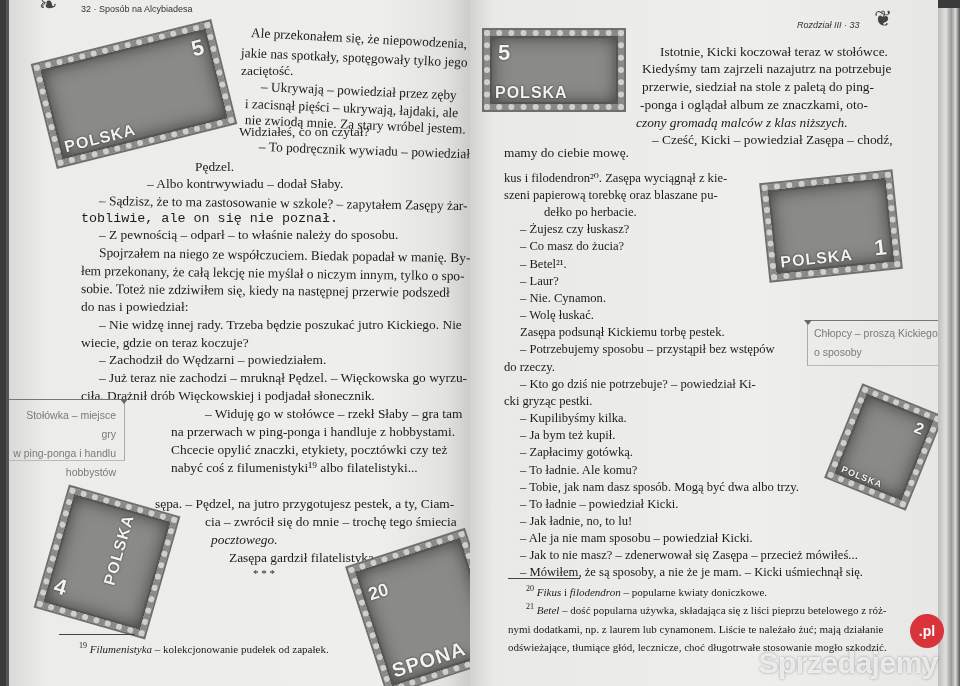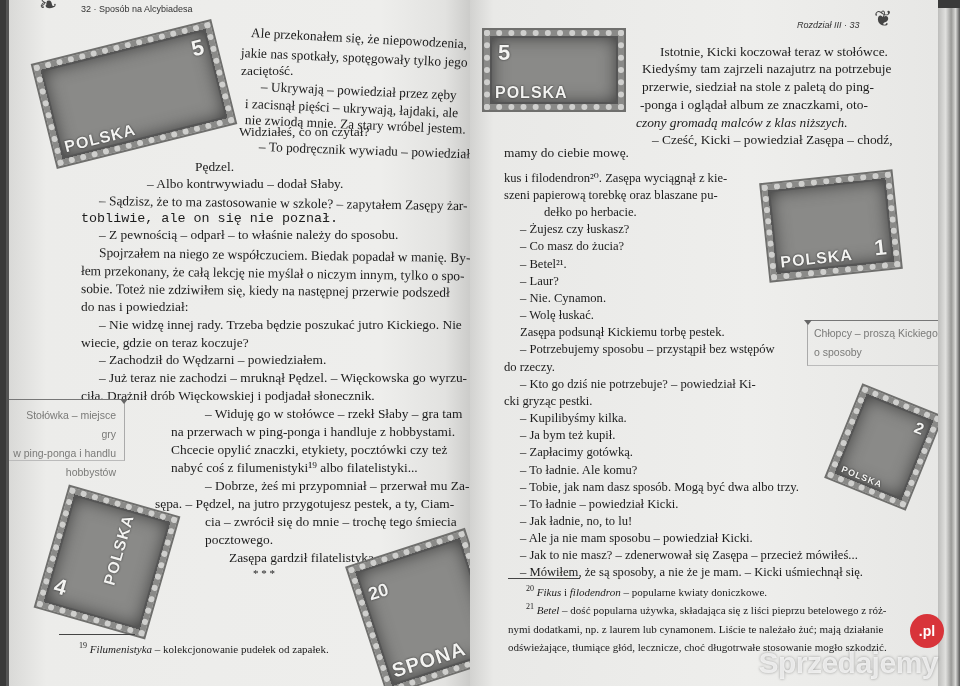--- a/index.html
+++ b/index.html
@@ -135,24 +135,23 @@
     <span class="line" style="left:162px;top:443px;">Chcecie opylić znaczki, etykiety, pocztówki czy też</span>
     <span class="line" style="left:162px;top:461px;">nabyć coś z filumenistyki¹⁹ albo filatelistyki...</span>
 
     <div class="sidenote sidenote-left">
       <span class="marker" style="right:-4px;"></span>
       <div>Stołówka – miejsce gry</div>
       <div>w ping-ponga i handlu</div>
       <div>hobbystów</div>
     </div>
 
-    <span class="line" style="left:196px;top:479px;">– Dobrze, żeś mi przypomniał – przerwał mu Za-</span>
     <span class="line" style="left:146px;top:497px;">sępa. – Pędzel, na jutro przygotujesz pestek, a ty, Ciam-</span>
     <span class="line" style="left:196px;top:515px;">cia – zwrócił się do mnie – trochę tego śmiecia</span>
-    <span class="line" style="left:196px;top:533px;">pocztowego.</span>
+    <span class="line" style="left:202px;top:533px;font-style:italic;">pocztowego.</span>
     <span class="line" style="left:220px;top:551px;">Zasępa gardził filatelistyką.</span>
     <span class="line small" style="left:244px;top:568px;">* * *</span>
 
     <div class="stamp" style="left:42px;top:500px;width:100px;height:112px;transform:rotate(16deg);">
       <span class="stamp-value" style="left:6px;right:auto;top:auto;bottom:6px;">4</span>
       <span class="stamp-text" style="position:absolute;right:0;top:30px;transform:rotate(-90deg);">POLSKA</span>
     </div>
 
     <div class="stamp" style="left:356px;top:546px;width:110px;height:120px;transform:rotate(-18deg);">
       <span class="stamp-value" style="left:6px;right:auto;top:16px;font-size:18px;">20</span>

